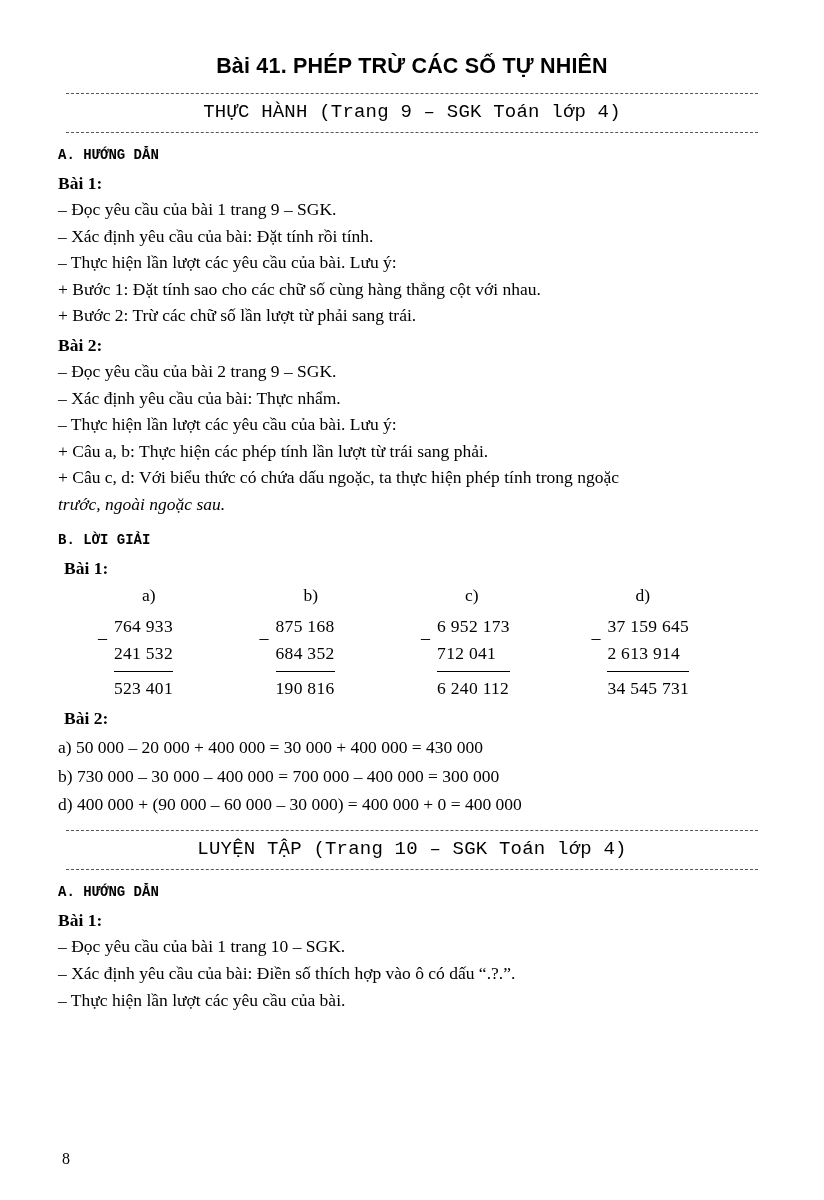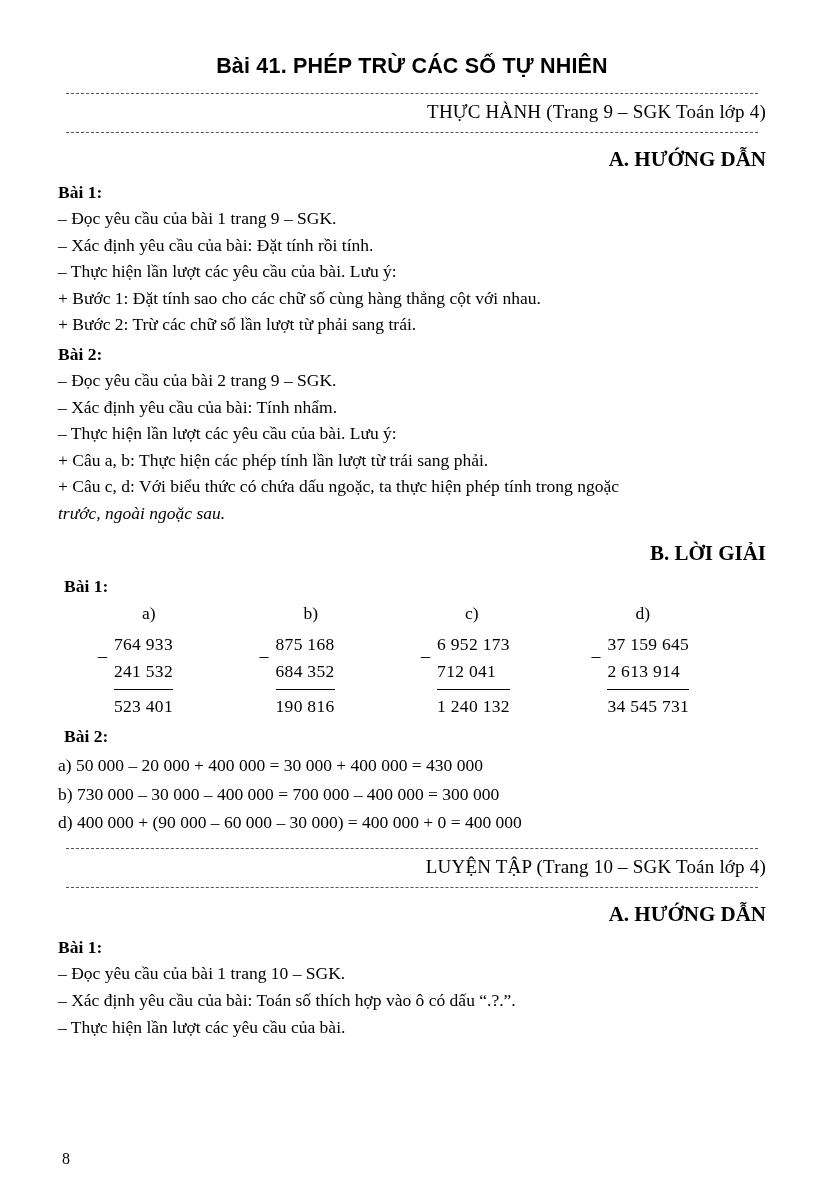--- a/index.html
+++ b/index.html
@@ -30,31 +30,31 @@
     letter-spacing: 0.2px;
     margin-top: 10px;
     margin-bottom: 14px;
   }
   .dash-rule {
     border-top: 1.6px dashed #555;
     height: 0;
     margin: 0 8px;
   }
   .section-band {
-    text-align: right;
-    font-family: Liberation Serif, serif;
+    text-align: center;
+    font-family: Liberation Mono, monospace;
     font-size: 19px;
     padding: 7px 0 9px 0;
     letter-spacing: 0.2px;
   }
   .part-heading {
-    text-align: right;
-    font-family: Liberation Serif, serif;
+    text-align: left;
+    font-family: Liberation Mono, monospace;
     font-weight: bold;
-    font-size: 21px;
+    font-size: 14px;
     margin: 14px 0 10px 0;
   }
   .bai-label {
     font-weight: bold;
     font-size: 17.5px;
     margin: 6px 0 2px 0;
   }
   .bai-label.indent {
     margin-left: 6px;
   }
@@ -134,21 +134,21 @@
 
   <div class="bai-label">Bài 1:</div>
   <div class="line">– Đọc yêu cầu của bài 1 trang 9 – SGK.</div>
   <div class="line">– Xác định yêu cầu của bài: Đặt tính rồi tính.</div>
   <div class="line">– Thực hiện lần lượt các yêu cầu của bài. Lưu ý:</div>
   <div class="line">+ Bước 1: Đặt tính sao cho các chữ số cùng hàng thẳng cột với nhau.</div>
   <div class="line">+ Bước 2: Trừ các chữ số lần lượt từ phải sang trái.</div>
 
   <div class="bai-label">Bài 2:</div>
   <div class="line">– Đọc yêu cầu của bài 2 trang 9 – SGK.</div>
-  <div class="line">– Xác định yêu cầu của bài: Tính nhẩm.</div>
+  <div class="line">– Xác định yêu cầu của bài: Thực nhẩm.</div>
   <div class="line">– Thực hiện lần lượt các yêu cầu của bài. Lưu ý:</div>
   <div class="line">+ Câu a, b: Thực hiện các phép tính lần lượt từ trái sang phải.</div>
   <div class="line">+ Câu c, d: Với biểu thức có chứa dấu ngoặc, ta thực hiện phép tính trong ngoặc</div>
   <div class="line cont">trước, ngoài ngoặc sau.</div>
 
   <div class="part-heading">B. LỜI GIẢI</div>
 
   <div class="bai-label indent">Bài 1:</div>
 
   <div class="sub-grid">
@@ -172,21 +172,21 @@
         <div class="sub-num">190 816</div>
       </div>
     </div>
     <div class="sub-col c3">
       <div class="sub-letter">c)</div>
       <div class="sub-body">
         <span class="minus-sign">–</span>
         <div class="sub-num">6 952 173</div>
         <div class="sub-num">712 041</div>
         <div class="sub-rule"></div>
-        <div class="sub-num">1 240 132</div>
+        <div class="sub-num">6 240 112</div>
       </div>
     </div>
     <div class="sub-col c4">
       <div class="sub-letter">d)</div>
       <div class="sub-body">
         <span class="minus-sign">–</span>
         <div class="sub-num">37 159 645</div>
         <div class="sub-num">2 613 914</div>
         <div class="sub-rule"></div>
         <div class="sub-num">34 545 731</div>
@@ -203,17 +203,17 @@
 
   <div class="spacer-md"></div>
   <div class="dash-rule"></div>
   <div class="section-band">LUYỆN TẬP (Trang 10 – SGK Toán lớp 4)</div>
   <div class="dash-rule"></div>
 
   <div class="part-heading">A. HƯỚNG DẪN</div>
 
   <div class="bai-label">Bài 1:</div>
   <div class="line">– Đọc yêu cầu của bài 1 trang 10 – SGK.</div>
-  <div class="line">– Xác định yêu cầu của bài: Toán số thích hợp vào ô có dấu “.?.”.</div>
+  <div class="line">– Xác định yêu cầu của bài: Điền số thích hợp vào ô có dấu “.?.”.</div>
   <div class="line">– Thực hiện lần lượt các yêu cầu của bài.</div>
 
   <div class="page-number">8</div>
 </div>
 
 </body></html>

